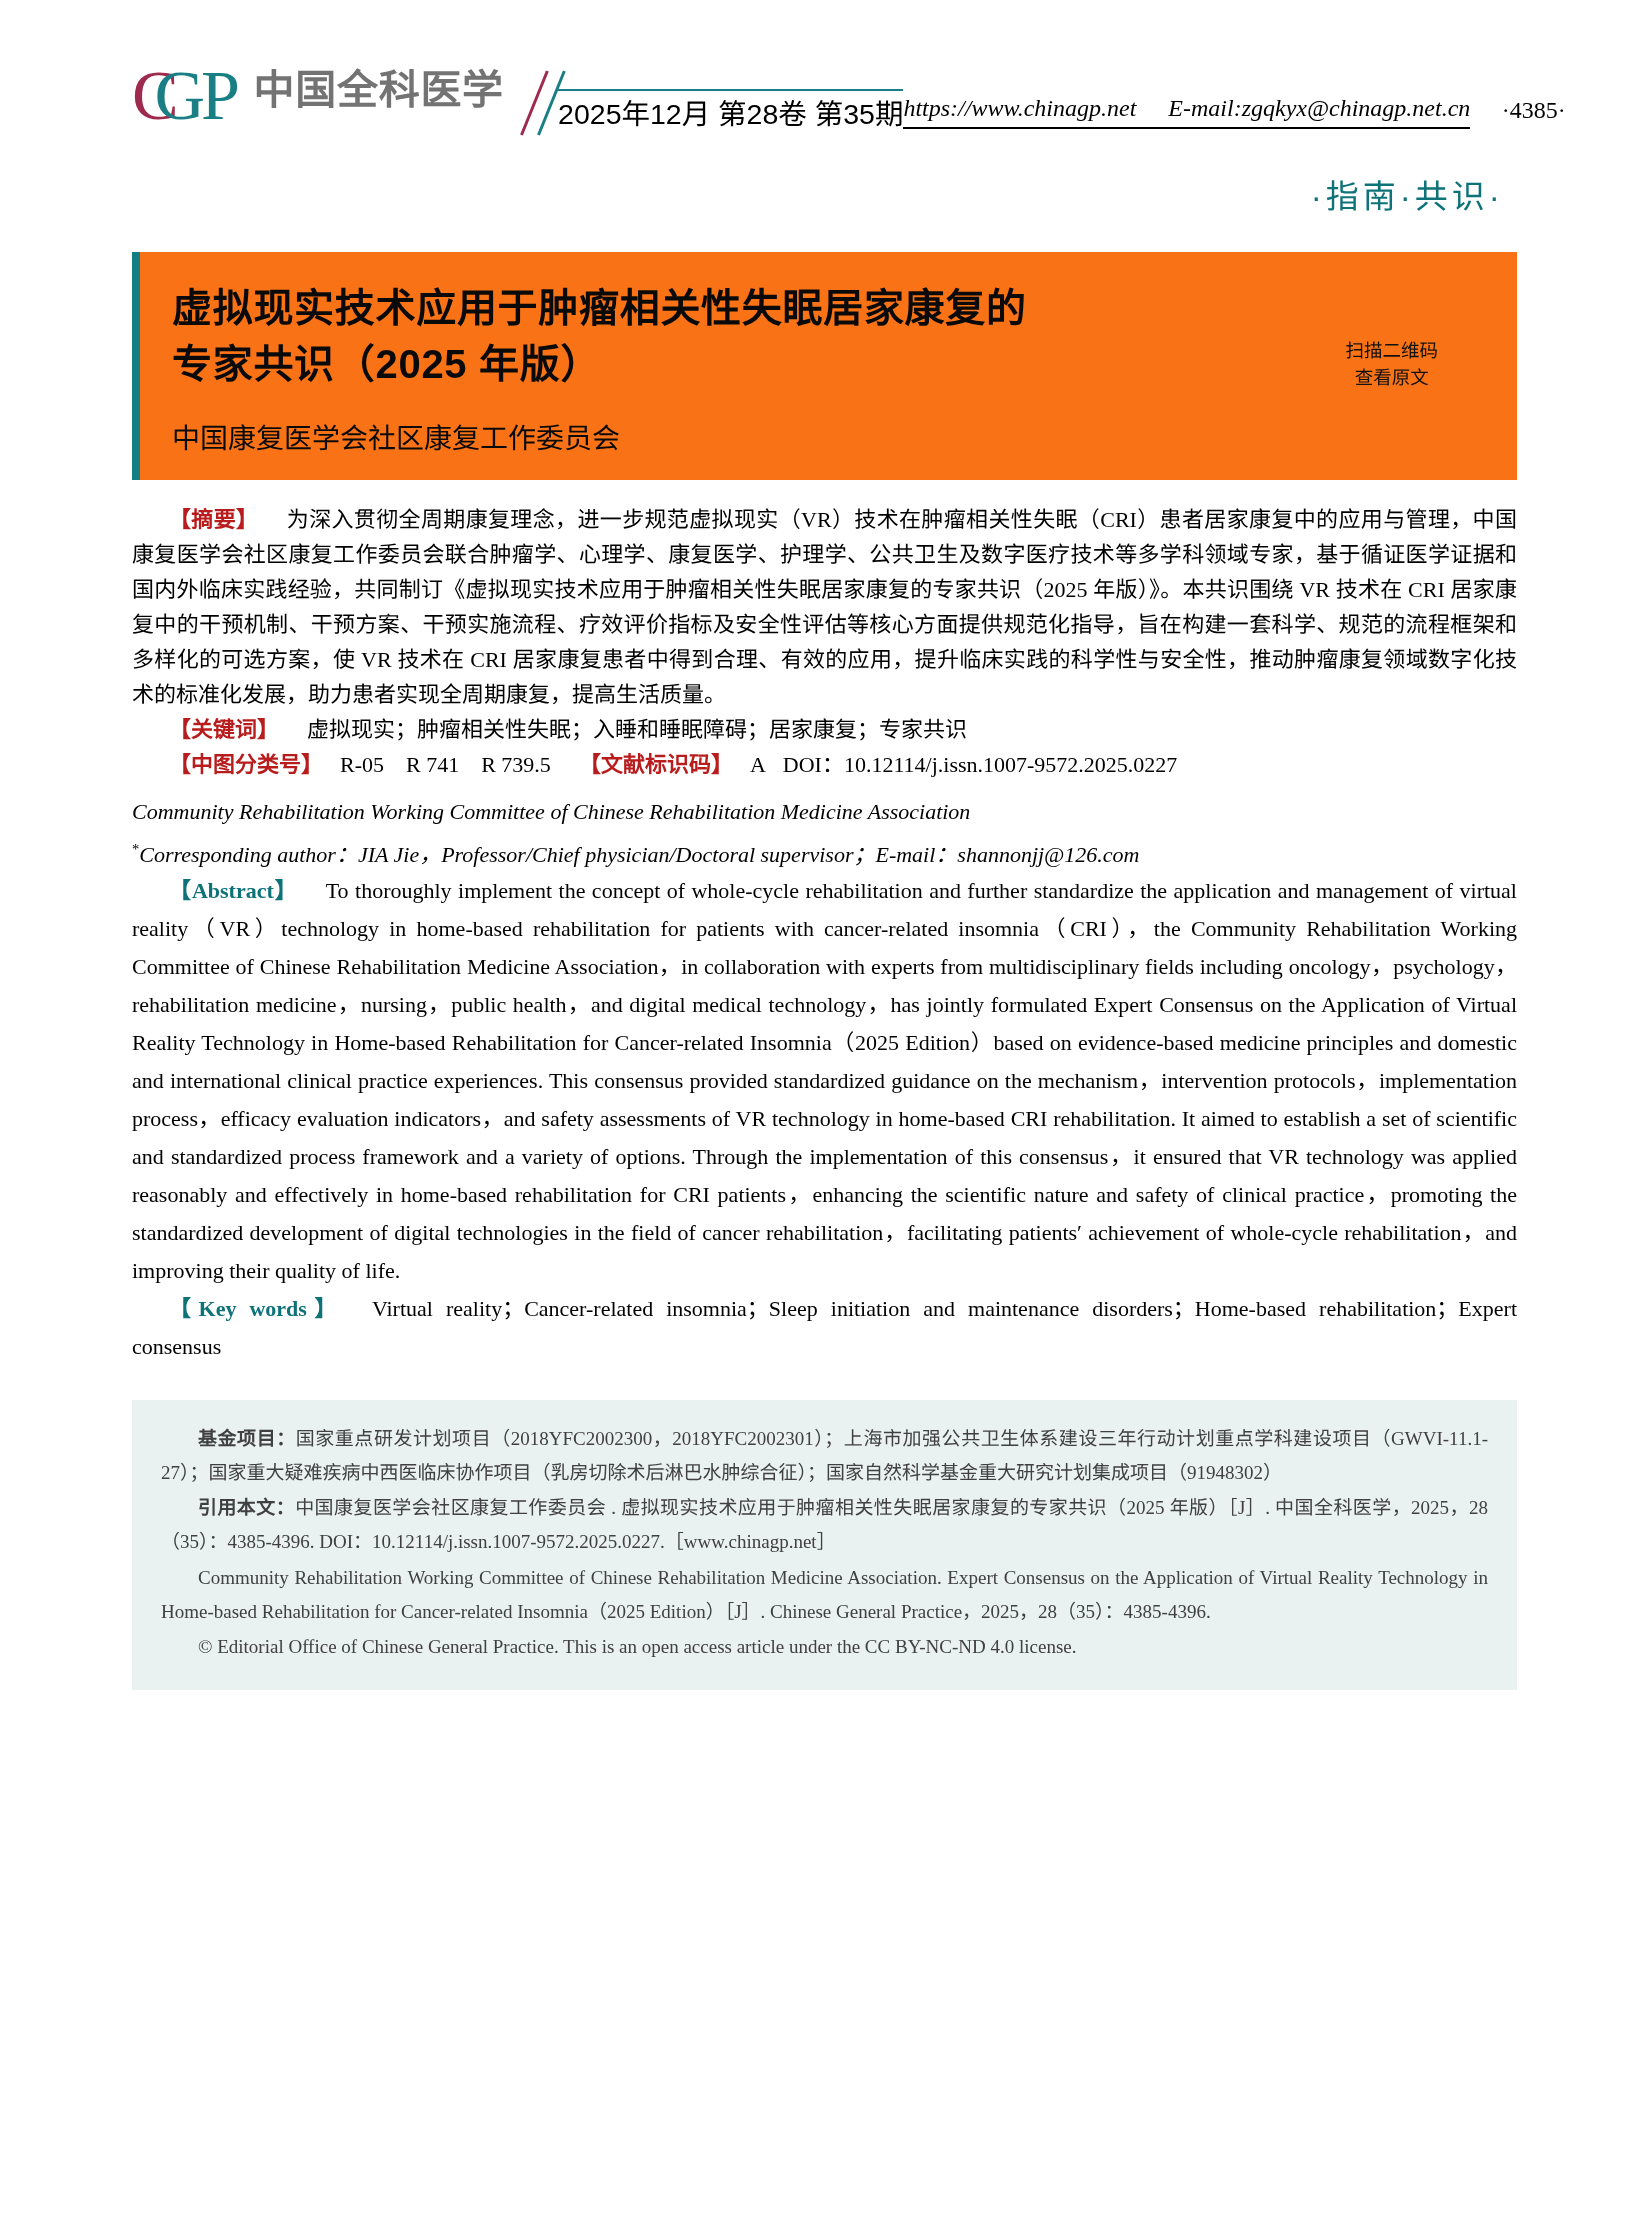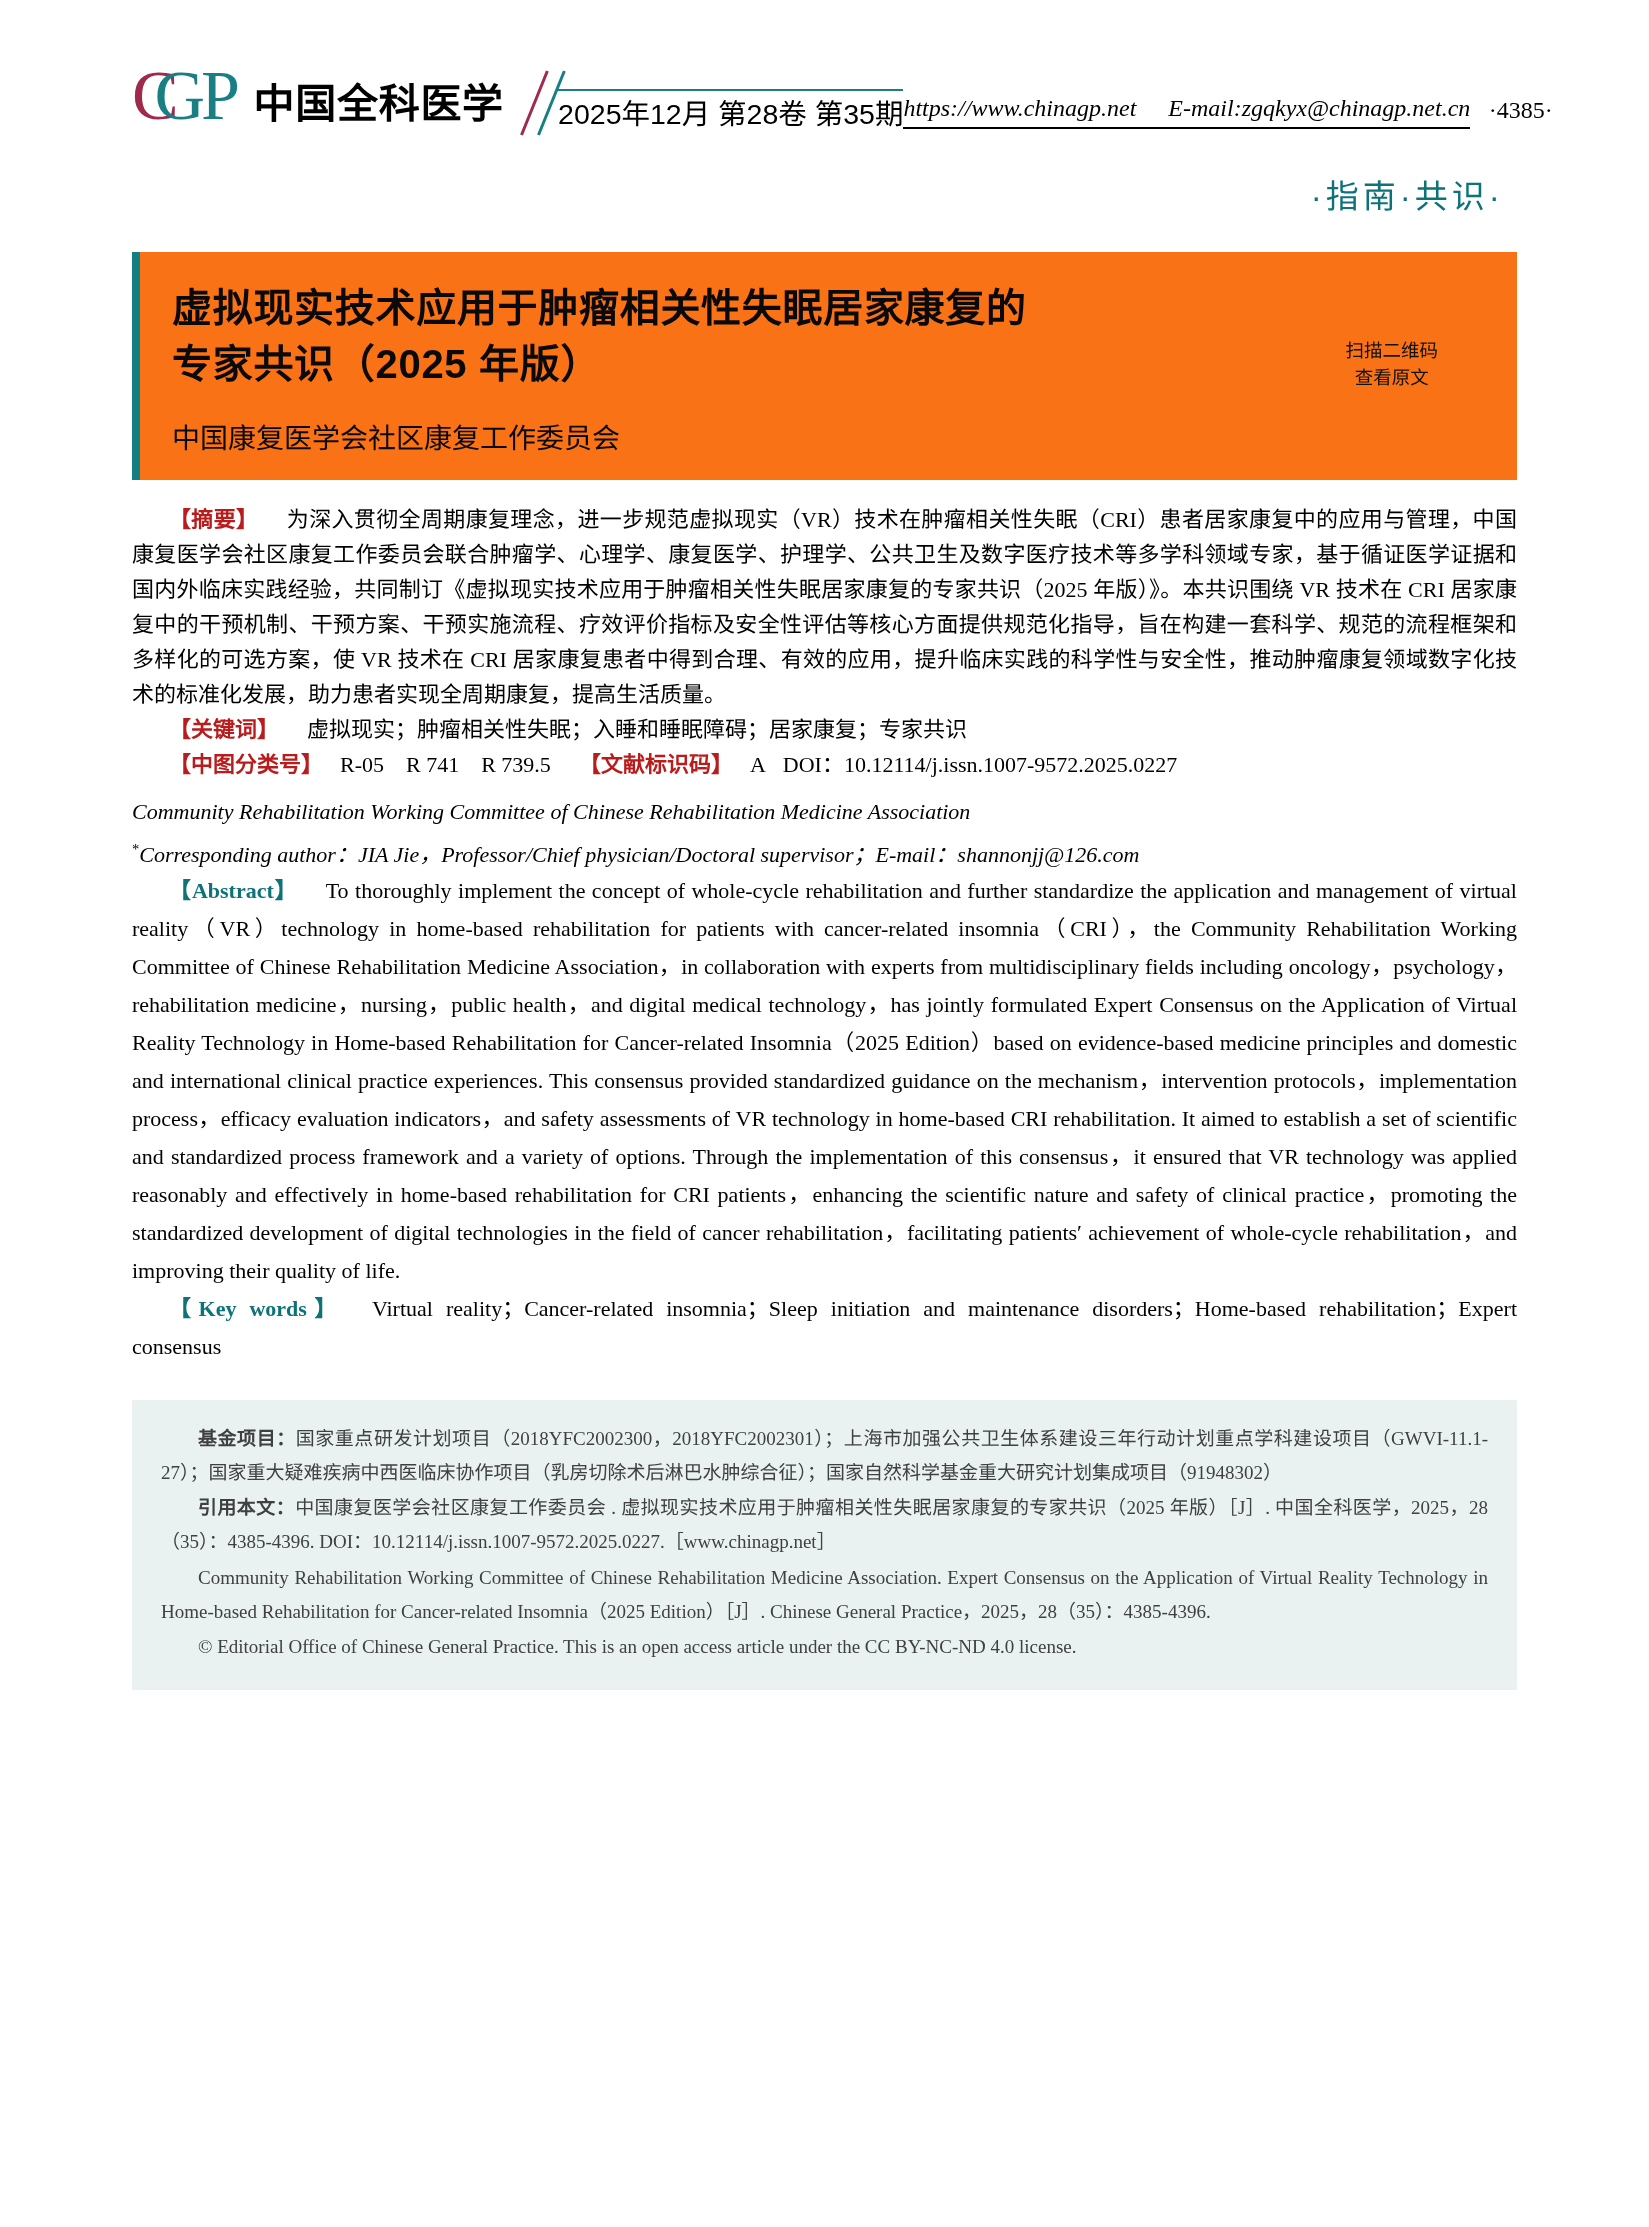--- a/index.html
+++ b/index.html
@@ -56,23 +56,23 @@
   .cgp-mark .ltr-c { left: 0px;  top: -4px; color: #9e2b4e; }
   .cgp-mark .ltr-g { left: 22.5px; top: -4px; color: #1a7f84; }
   .cgp-mark .ltr-p { left: 69px;top: -4px; color: #1a7f84; }
 
   .journal-cn {
     font-family: "Liberation Sans", "DejaVu Sans", sans-serif;
     font-weight: 700;
     font-size: 41px;
     letter-spacing: 0.7px;
     line-height: 46px;
-    color: #000000;
-    white-space: nowrap;
-    margin-bottom: 5px;
+    color: #737373;
+    white-space: nowrap;
+    margin-bottom: 19px;
   }
   .slash-block {
     position: relative;
     width: 41px;
     height: 64px;
     flex: 0 0 auto;
     margin: 0 4px 0 9.3px;
   }
   .slash-block i {
     position: absolute;
@@ -104,20 +104,21 @@
     color: #000;
     white-space: nowrap;
   }
 
   .mast-right {
     margin-left: auto;
     display: flex;
     align-items: flex-end;
     white-space: nowrap;
     margin-bottom: 2.6px;
+    gap: 13px;
   }
   .mast-links {
     border-bottom: 2.6px solid #000;
     padding-bottom: 4px;
     font-style: italic;
     font-size: 24px;
     line-height: 29px;
     white-space: nowrap;
   }
   .mast-links .gap { display: inline-block; width: 20px; }

